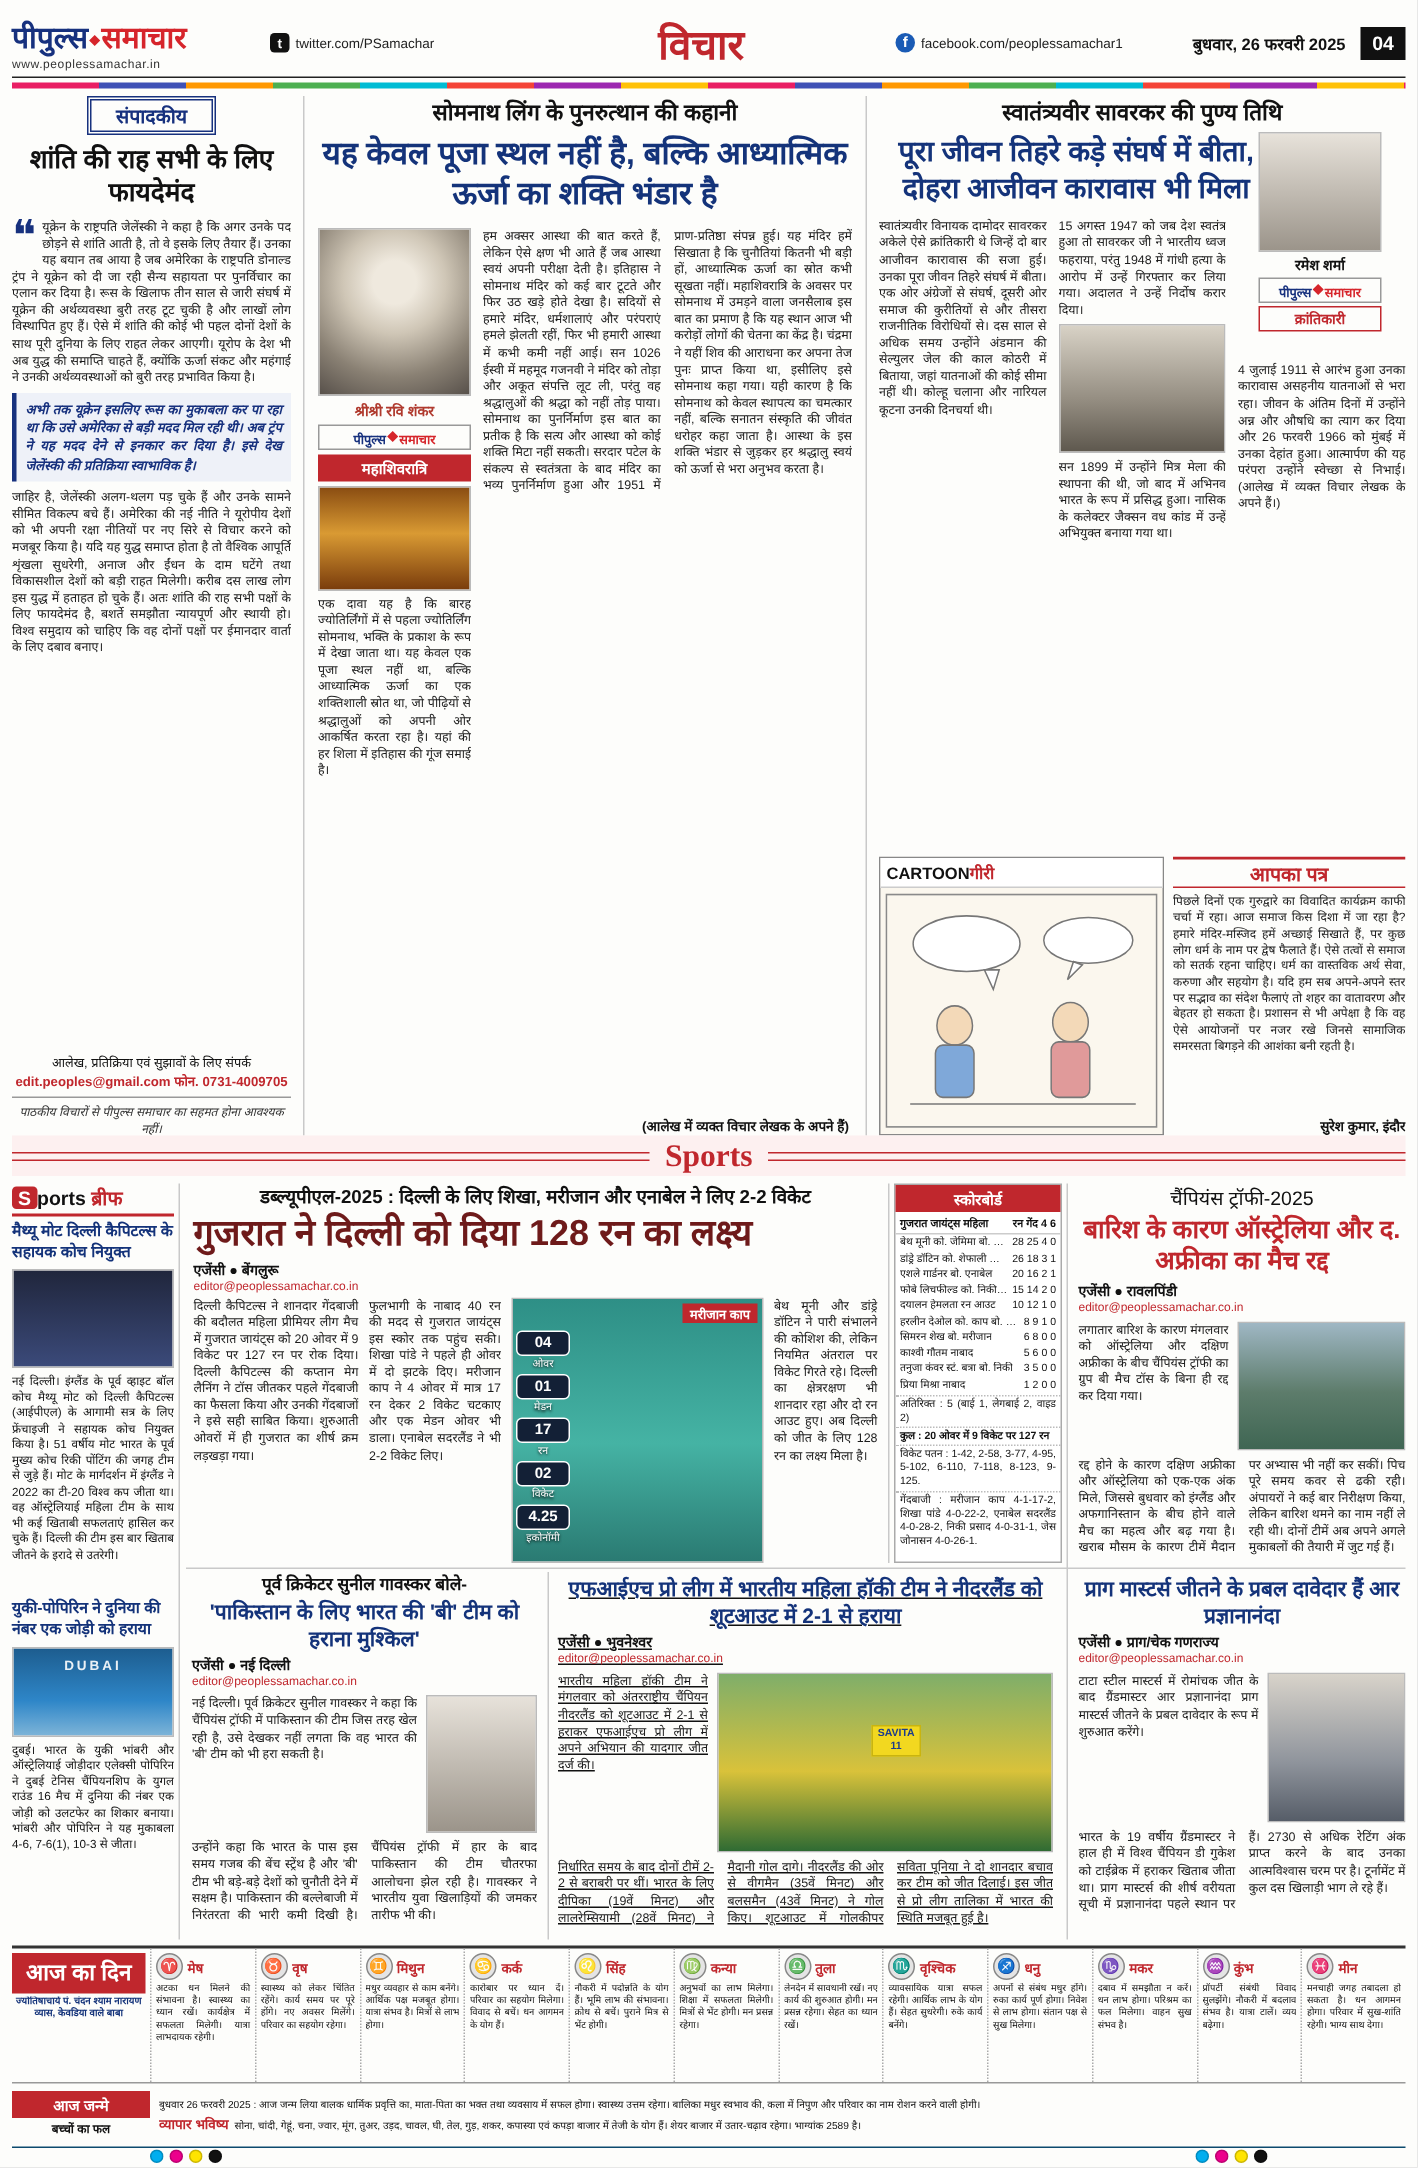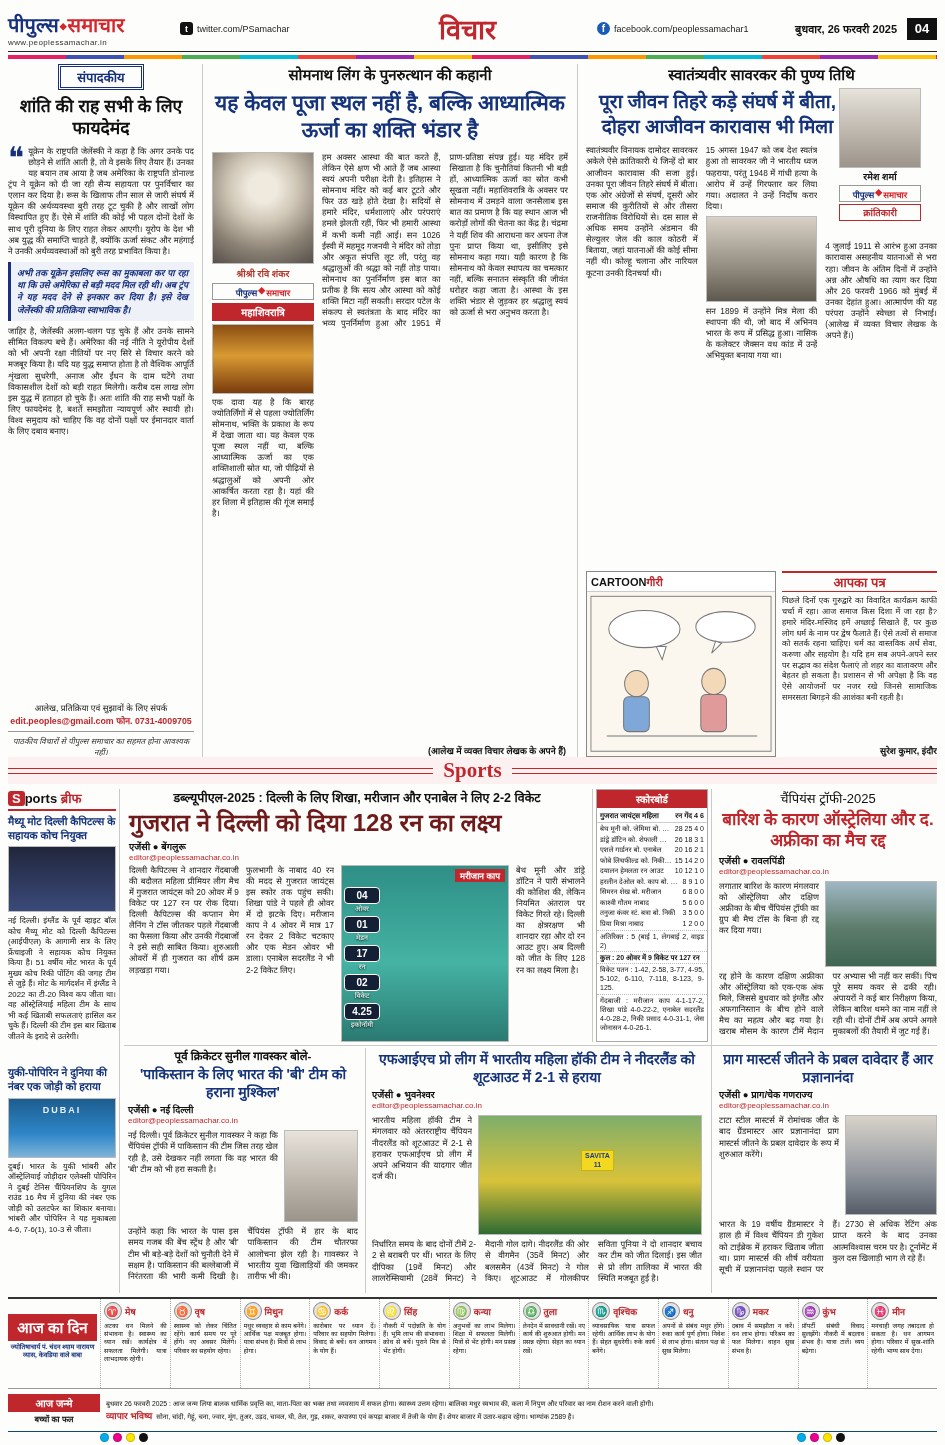--- a/index.html
+++ b/index.html
@@ -129,36 +129,36 @@
 .trophy-row{display:flex;gap:6px;height:86px;flex:none;overflow:hidden;margin-top:2px;}
 .trophy-photo{width:112px;flex:none;}
 .trophy-body2{flex:1;margin-top:4px;overflow:hidden;}
 
 .gavaskar{left:124px;top:1048px;width:238px;height:245px;display:flex;flex-direction:column;padding:0 4px;}
 .g-kicker{font-size:11.5px;font-weight:bold;text-align:center;}
 .g-head{font-size:14px;font-weight:bold;color:#14337a;text-align:center;line-height:1.3;margin:2px 0;}
 .g-row{display:flex;gap:6px;height:92px;flex:none;overflow:hidden;margin-top:2px;}
 .g-photo{width:74px;flex:none;}
 .g-body2{flex:1;margin-top:4px;overflow:hidden;}
-.hockey{left:368px;top:1048px;width:338px;height:245px;display:flex;flex-direction:column;padding:0 4px;}
+.hockey{left:368px;top:1048px;width:338px;height:245px;display:flex;flex-direction:column;padding:0 4px;text-decoration:underline;}
 .h-head{font-size:14px;font-weight:bold;color:#14337a;text-align:center;line-height:1.3;margin:2px 0;}
 .h-row{display:flex;gap:6px;height:120px;flex:none;overflow:hidden;margin-top:2px;}
 .h-col1{width:100px;flex:none;}
 .h-photo{flex:1;}
 .jersey{position:absolute;top:34px;left:46%;color:#1c3c8c;font-size:7px;font-weight:bold;text-align:center;background:#f2d820;padding:1px 3px;border:1px solid #c9b40f;line-height:1.2;}
 .h-body2{flex:1;margin-top:4px;overflow:hidden;}
 .chess{left:714px;top:1048px;width:223px;height:245px;display:flex;flex-direction:column;padding-left:5px;}
 .c-head{font-size:14px;font-weight:bold;color:#14337a;text-align:center;line-height:1.3;margin:2px 0;}
 .c-row{display:flex;gap:6px;height:100px;flex:none;overflow:hidden;margin-top:2px;}
 .c-photo{width:92px;flex:none;}
 .c-body2{flex:1;margin-top:4px;overflow:hidden;}
 
 .horoscope{left:8px;top:1297px;width:929px;height:92px;border-top:2px solid #333;border-bottom:1px solid #999;display:flex;}
 .h-left{width:92px;flex:none;display:flex;flex-direction:column;padding:3px 3px 0 0;gap:2px;}
-.h-left-box{background:#c0272d;color:#fff;font-weight:bold;font-size:15px;text-align:center;line-height:1.15;padding:5px 0;margin-top:12px;}
+.h-left-box{background:#c0272d;color:#fff;font-weight:bold;font-size:15px;text-align:center;line-height:1.15;padding:5px 0;}
 .h-astro{font-size:6.5px;color:#14337a;text-align:center;line-height:1.25;font-weight:bold;overflow:hidden;}
 .zcell{flex:1;border-left:1px dotted #aaa;padding:3px 3px 0;display:flex;flex-direction:column;overflow:hidden;}
 .zhead{display:flex;align-items:center;gap:3px;margin-bottom:2px;}
 .zicon{width:18px;height:18px;border-radius:50%;background:#e4e4e4;border:1px solid #888;display:flex;align-items:center;justify-content:center;font-size:10px;color:#333;flex:none;}
 .zname{font-size:9px;font-weight:bold;color:#c0272d;}
 .ztext{font-size:6.3px;line-height:1.3;text-align:justify;overflow:hidden;}
 
 .bottom-strip{left:8px;top:1392px;width:929px;height:40px;display:flex;gap:6px;border-bottom:1px solid #0c4a6e;}
 .b-left{width:92px;flex:none;padding-top:2px;}
 .b-left-box{background:#c0272d;color:#fff;font-weight:bold;font-size:10px;text-align:center;padding:2px 0;}

